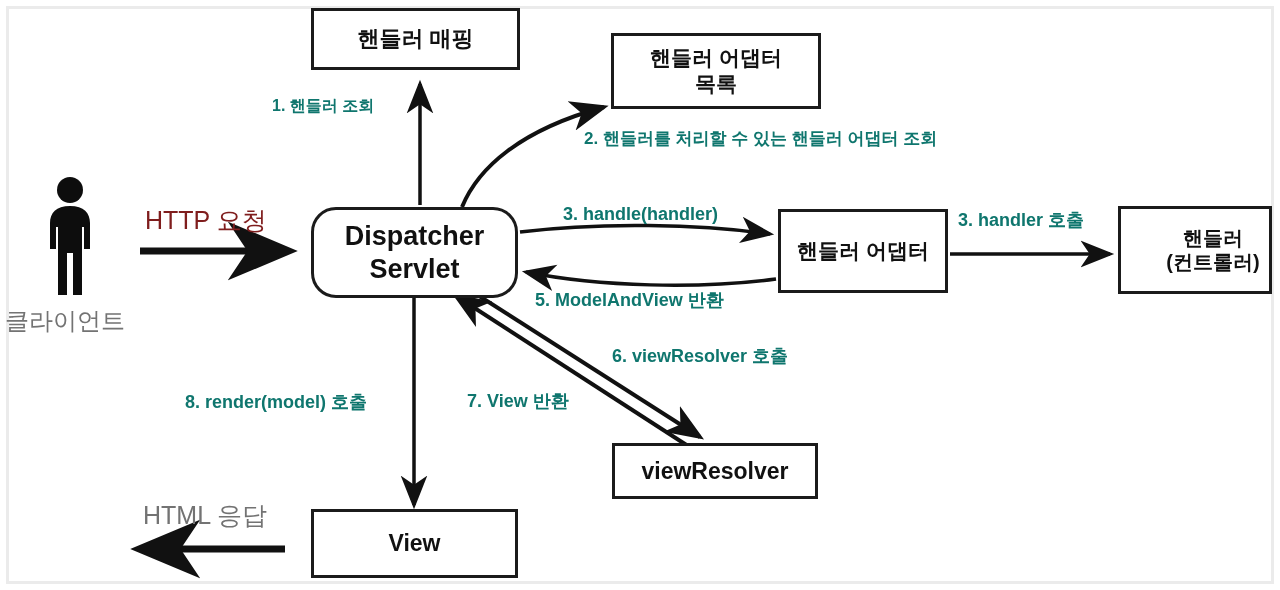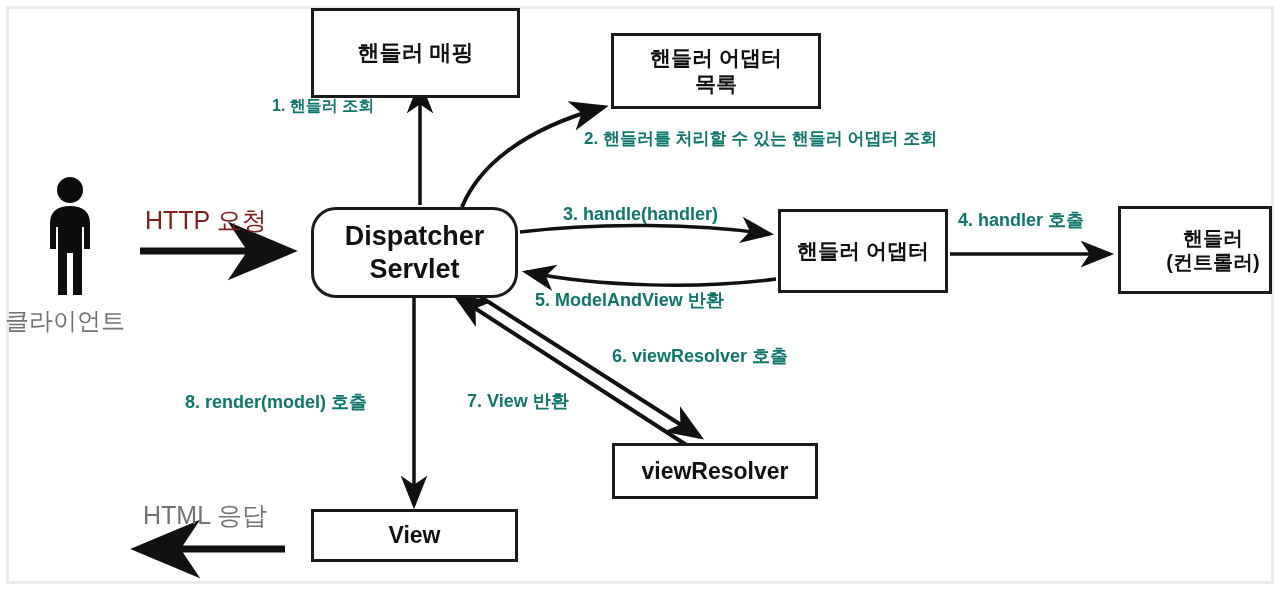--- a/index.html
+++ b/index.html
@@ -42,27 +42,27 @@
     display: flex;
     align-items: center;
     justify-content: center;
     text-align: center;
     color: #111111;
     font-weight: bold;
     line-height: 1.22;
   }
   .node span { display: block; white-space: pre-line; }
 
-  #node-handler-mapping { left: 311px; top: 8px;   width: 209px; height: 90px; font-size: 22px; text-align: right; }
+  #node-handler-mapping { left: 311px; top: 8px;   width: 209px; height: 62px; font-size: 22px; text-align: right; }
   #node-adapter-list    { left: 611px; top: 33px;  width: 210px; height: 76px; font-size: 21px; }
   #node-dispatcher      { left: 311px; top: 207px; width: 207px; height: 91px; font-size: 27px; border-radius: 25px; }
   #node-handler-adapter { left: 778px; top: 209px; width: 170px; height: 84px; font-size: 21px; }
   #node-handler-ctrl    { left: 1118px; top: 206px; width: 154px; height: 88px; font-size: 20px; padding-left: 36px; }
   #node-view-resolver   { left: 612px; top: 443px; width: 206px; height: 56px; font-size: 23px; }
-  #node-view            { left: 311px; top: 509px; width: 207px; height: 53px; font-size: 23px; }
+  #node-view            { left: 311px; top: 509px; width: 207px; height: 69px; font-size: 23px; }
 
   
   .lbl {
     position: absolute;
     color: #0f766e;
     font-weight: bold;
     white-space: nowrap;
   }
 
   #lbl-http-request  { left: 145px; top: 204px;  font-size: 25px; font-weight: normal; color: #7f1d1d; }
@@ -154,19 +154,19 @@
     <span>View</span>
   </div>
 
   <div class="lbl" id="lbl-client">클라이언트</div>
   <div class="lbl" id="lbl-http-request">HTTP 요청</div>
   <div class="lbl" id="lbl-html-response">HTML 응답</div>
 
   <div class="lbl" id="lbl-step1">1. 핸들러 조회</div>
   <div class="lbl" id="lbl-step2">2. 핸들러를 처리할 수 있는 핸들러 어댑터 조회</div>
   <div class="lbl" id="lbl-step3">3. handle(handler)</div>
-  <div class="lbl" id="lbl-step4">4. handler 호출</div>
+  <div class="lbl" id="lbl-step4">3. handler 호출</div>
   <div class="lbl" id="lbl-step5">5. ModelAndView 반환</div>
   <div class="lbl" id="lbl-step6">6. viewResolver 호출</div>
   <div class="lbl" id="lbl-step7">7. View 반환</div>
   <div class="lbl" id="lbl-step8">8. render(model) 호출</div>
 
 </div>
 
 </body></html>

